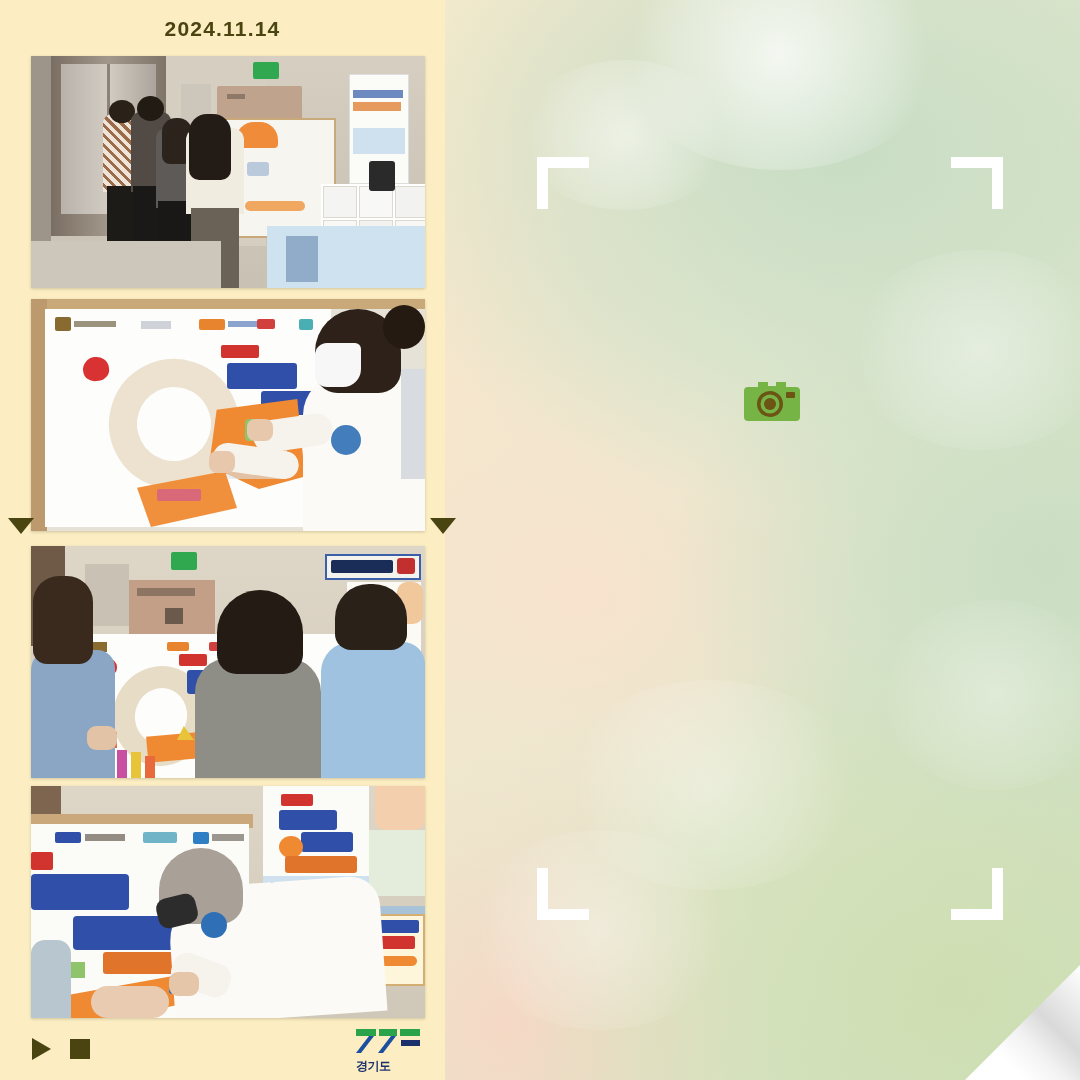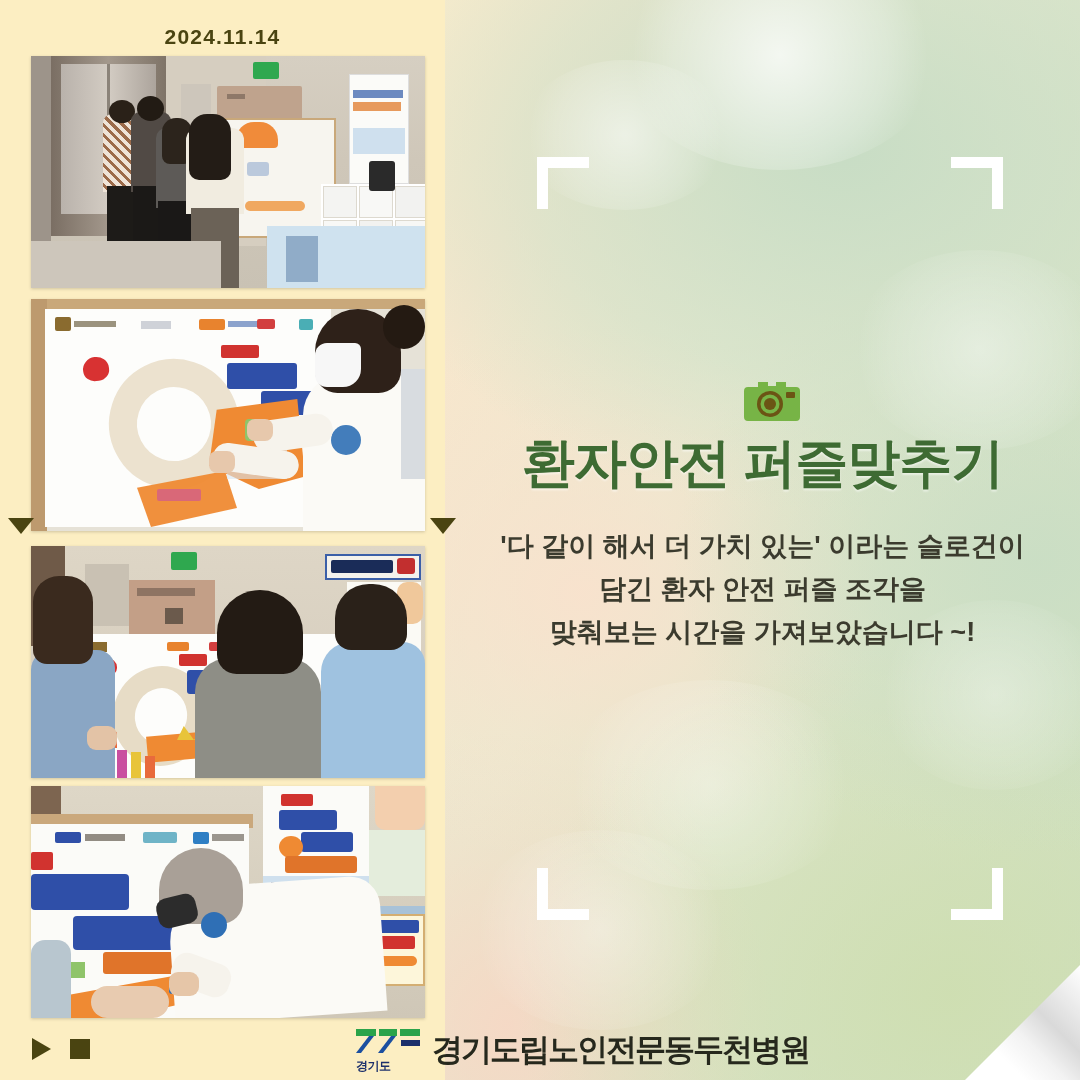--- a/index.html
+++ b/index.html
@@ -23,21 +23,21 @@
     position:absolute; border-radius:50%;
     background:radial-gradient(circle, rgba(255,255,255,0.75) 0%, rgba(255,255,255,0.25) 55%, rgba(255,255,255,0) 75%);
     pointer-events:none;
   }
   
   #left-panel {
     position:absolute; left:0; top:0; width:445px; height:1080px;
     background:#fceec2;
   }
   #date-label {
-    position:absolute; left:0; top:25px; width:445px;
+    position:absolute; left:0; top:17px; width:445px;
     text-align:center; font-size:21px; font-weight:700;
     letter-spacing:1.2px; color:#4a4411;
   }
   .photo {
     position:absolute; left:31px; width:394px;
     background:#b9b3a6; overflow:hidden;
     box-shadow:0 1px 3px rgba(0,0,0,0.18);
   }
   #photo-1 { top:56px;  height:232px; }
   #photo-2 { top:299px; height:232px; }
@@ -334,41 +334,34 @@
   <div id="camera-icon">
     <svg viewBox="0 0 56 44" width="56" height="44">
       <path d="M14 4 h10 v4 h8 V4 h10 v5 h10 a4 4 0 0 1 4 4 v26 a4 4 0 0 1 -4 4 H4 a4 4 0 0 1 -4 -4 V13 a4 4 0 0 1 4 -4 h10 z" fill="#77b446"></path>
       <circle cx="26" cy="26" r="13" fill="#6b5414"></circle>
       <circle cx="26" cy="26" r="9.5" fill="#77b446"></circle>
       <circle cx="26" cy="26" r="6" fill="#6b5414"></circle>
       <rect x="42" y="14" width="9" height="6" rx="1" fill="#6b5414"></rect>
     </svg>
   </div>
 
-  <div id="title">환자안전 퍼즐맞추기</div>
-
-  <div id="body-text">
-    <div>'다 같이 해서 더 가치 있는' 이라는 슬로건이</div>
-    <div>담긴 환자 안전 퍼즐 조각을</div>
-    <div>맞춰보는 시간을 가져보았습니다 ~!</div>
-  </div>
+
 
   <div id="footer-logo">
     <div id="gyeonggi-mark">
       <svg viewBox="0 0 66 36" width="66" height="36">
         <rect x="1" y="2" width="20" height="7" fill="#2aa34a"></rect>
         <rect x="24" y="2" width="18" height="7" fill="#2aa34a"></rect>
         <rect x="45" y="2" width="20" height="7" fill="#2aa34a"></rect>
         <path d="M19 9 L6 26 L1 26 L14 9 z" fill="#1b4fa0"></path>
         <path d="M41 9 L28 26 L23 26 L36 9 z" fill="#1b4fa0"></path>
         <rect x="46" y="13" width="19" height="6" fill="#1b2f6b"></rect>
       </svg>
       <div id="gyeonggi-text">경기도</div>
     </div>
-    <div id="hospital-name">경기도립노인전문동두천병원</div>
   </div>
 
   <div id="page-curl">
     <div class="curl"></div>
     <div class="fold"></div>
   </div>
 
 </div>
 
 </body></html>

